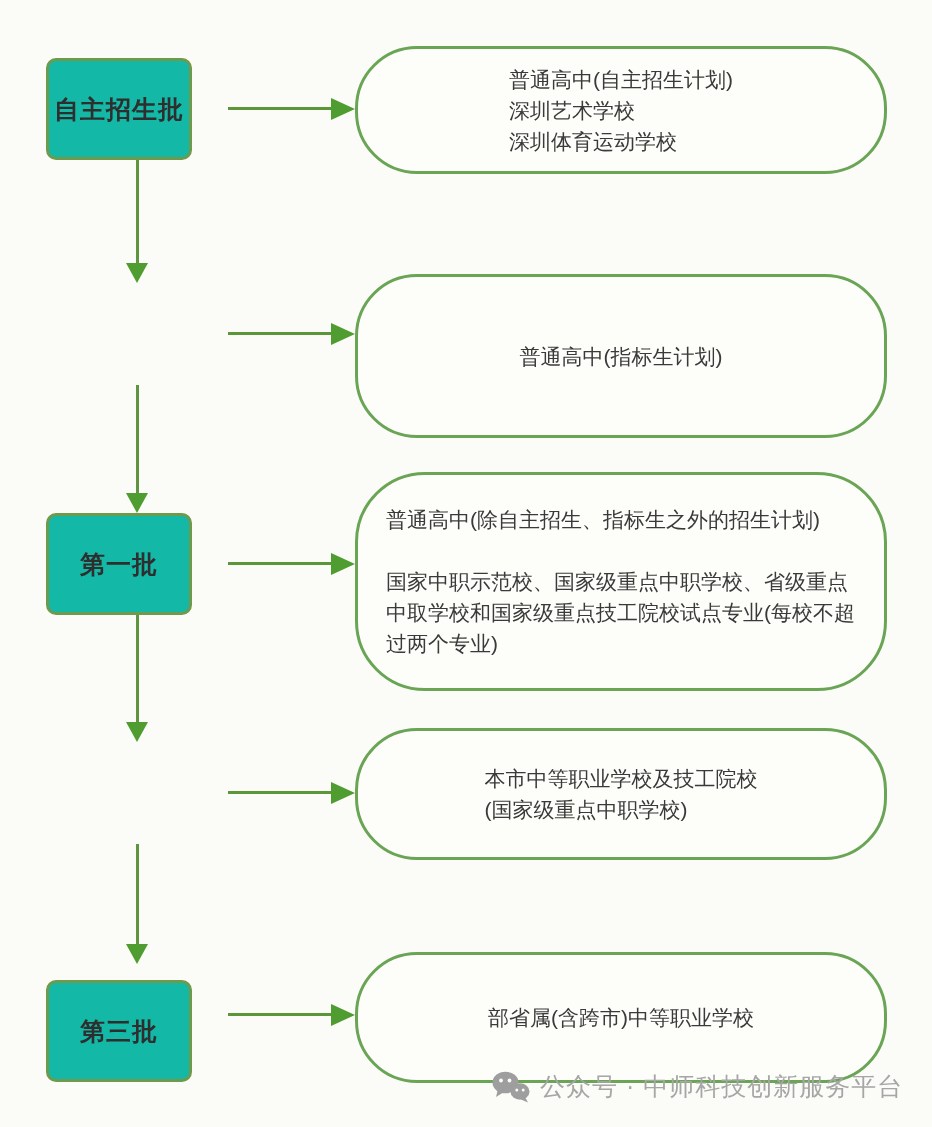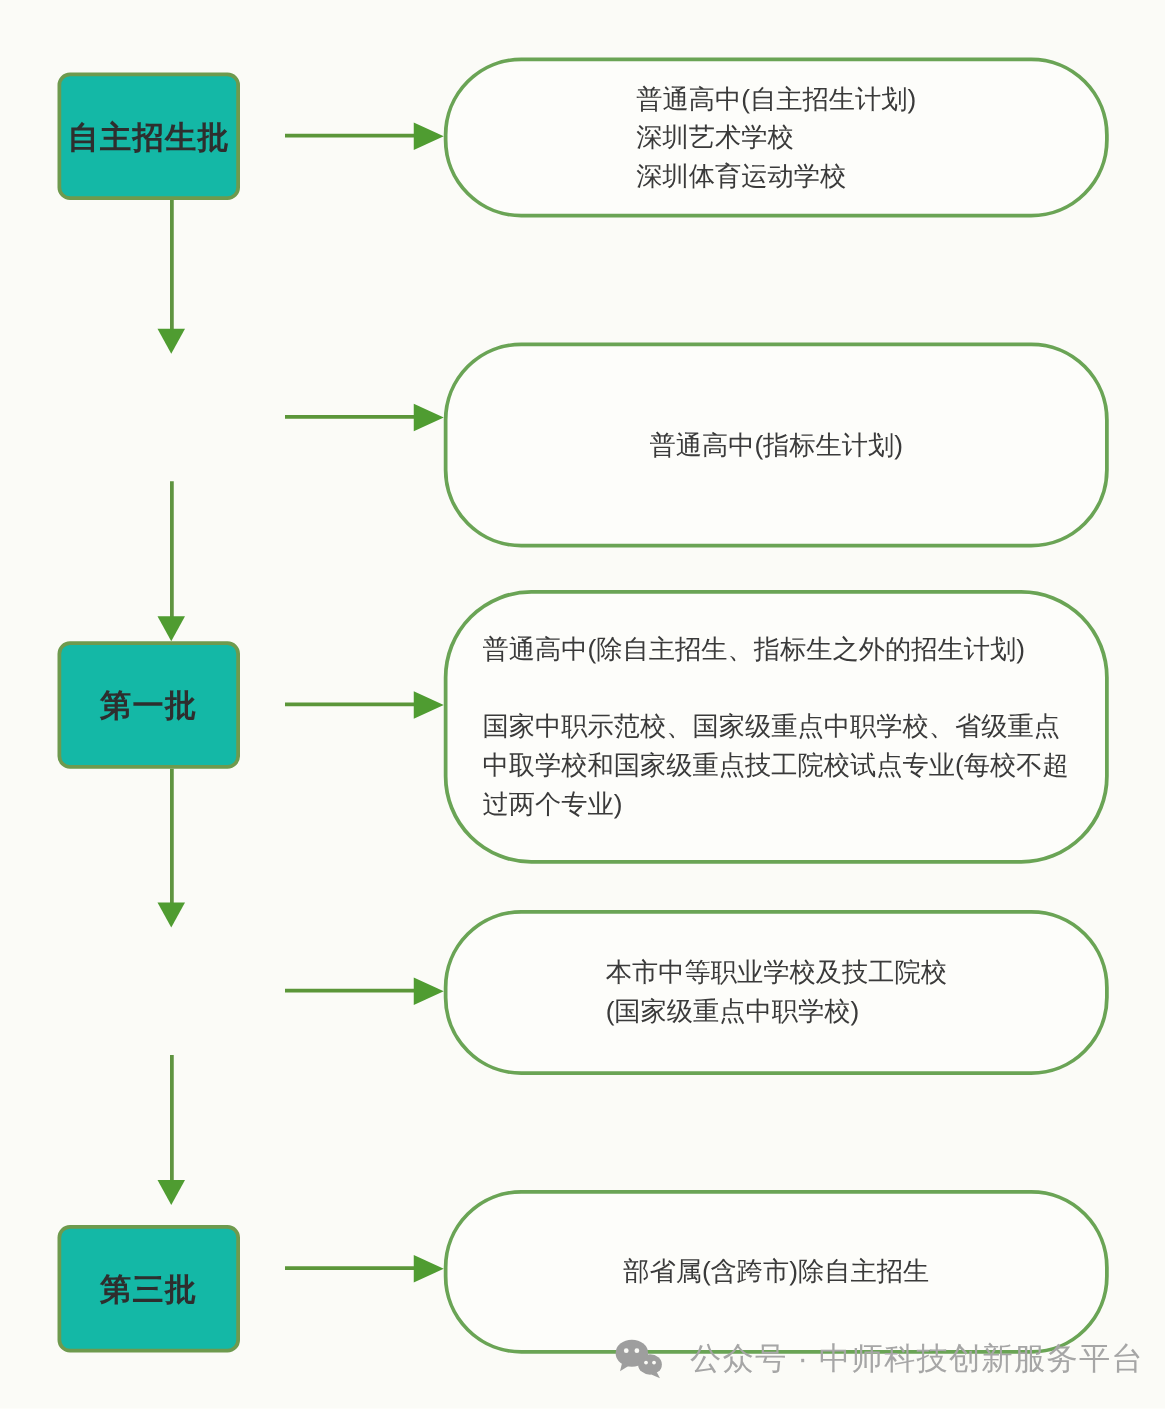--- a/index.html
+++ b/index.html
@@ -97,21 +97,21 @@
   .v3 { top: 615px; height: 127px; }
   .v4 { top: 844px; height: 120px; }
 
   
   .watermark {
     position: absolute;
     left: 492px;
     top: 1070px;
     display: flex;
     align-items: center;
-    gap: 22px;
+    gap: 10px;
     color: #a6a6a6;
     font-size: 25px;
     letter-spacing: 1px;
     z-index: 5;
   }
   .watermark svg { display: block; }
 </style>
 </head>
 <body>
 
@@ -181,21 +181,21 @@
   </div>
 
   <div class="batch-box b5">
     <span>第三批</span>
   </div>
   <div class="h-arrow h5">
     <div class="shaft"></div>
     <div class="head"></div>
   </div>
   <div class="pill p5">
-    <span>部省属(含跨市)除自主招生</span>
+    <span>部省属(含跨市)中等职业学校</span>
   </div>
 
   <div class="watermark">
     <span>
       <svg width="38" height="32" viewBox="0 0 38 32">
         <g fill="#9e9e9e">
           <ellipse cx="13.5" cy="11.5" rx="13" ry="10.8"></ellipse>
           <polygon points="6,18 4,26 12,21"></polygon>
           <ellipse cx="28" cy="20.5" rx="9.5" ry="8.2"></ellipse>
           <polygon points="33,26 36,31.5 29,28.5"></polygon>

